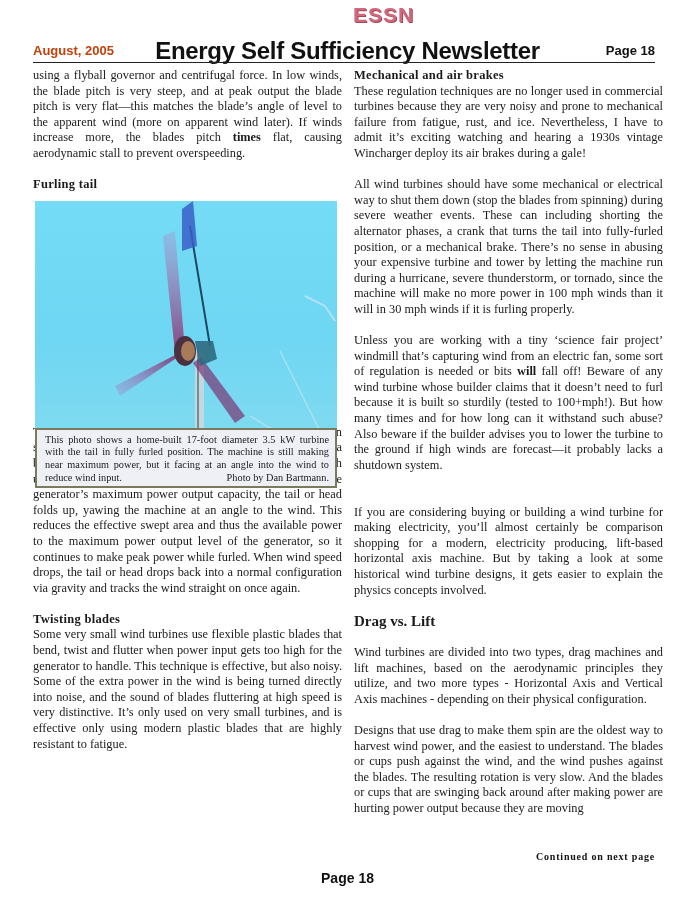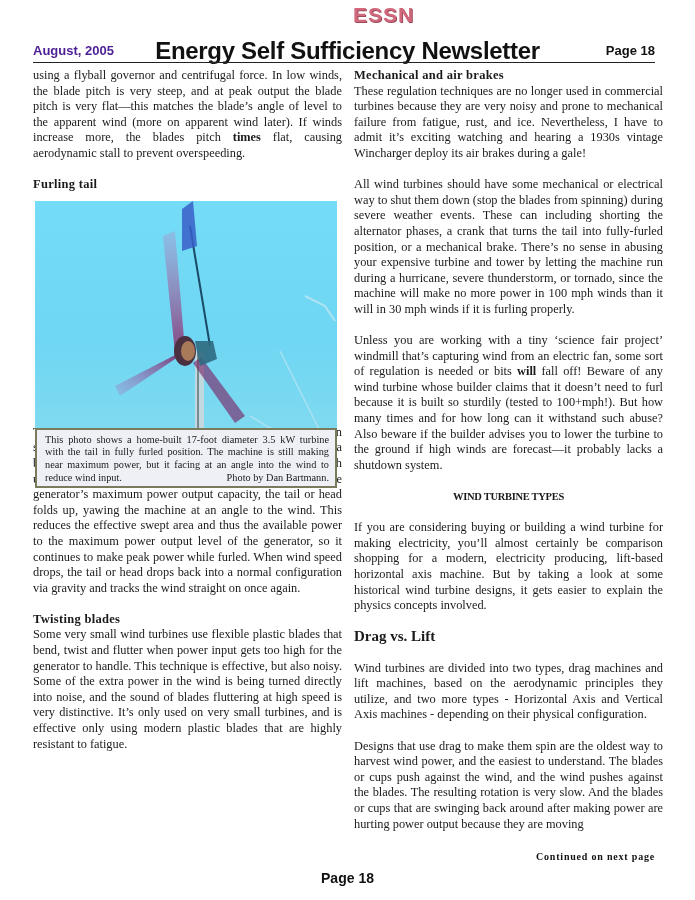--- a/index.html
+++ b/index.html
@@ -7,21 +7,21 @@
   .masthead { position: absolute; left: 0; top: 0; width: 695px; height: 50px; }
   .essn {
     position: absolute; left: 0; width: 695px; top: 3px; text-align: center;
     font-family: "Liberation Sans", sans-serif; font-weight: bold; font-size: 21px;
     color: #d2687c; letter-spacing: 1px;
     text-shadow: 1px 1px 0 #9c4a5a;
     padding-left: 36px;
   }
   .hdr-date {
     position: absolute; left: 33px; top: 43px;
-    font-family: "Liberation Sans", sans-serif; font-weight: bold; font-size: 13px; color: #4c1d95;
+    font-family: "Liberation Sans", sans-serif; font-weight: bold; font-size: 13px; color: #c2410c;
   }
   .hdr-title {
     position: absolute; left: 0; width: 695px; top: 37px; text-align: center;
     font-family: "Liberation Sans", sans-serif; font-weight: bold; font-size: 24px; color: #111;
     letter-spacing: -0.3px;
   }
   .hdr-page {
     position: absolute; right: 40px; top: 43px;
     font-family: "Liberation Sans", sans-serif; font-weight: bold; font-size: 13px; color: #111;
   }
@@ -120,21 +120,20 @@
 </div>
 
 <div class="col col-right">
   <h3>Mechanical and air brakes</h3>
   <p>These regulation techniques are no longer used in commercial turbines because they are very noisy and prone to mechanical failure from fatigue, rust, and ice. Nevertheless, I have to admit it’s exciting watching and hearing a 1930s vintage Wincharger deploy its air brakes during a gale!</p>
   <div class="gap"></div>
   <p>All wind turbines should have some mechanical or electrical way to shut them down (stop the blades from spinning) during severe weather events. These can including shorting the alternator phases, a crank that turns the tail into fully-furled position, or a mechanical brake. There’s no sense in abusing your expensive turbine and tower by letting the machine run during a hurricane, severe thunderstorm, or tornado, since the machine will make no more power in 100 mph winds than it will in 30 mph winds if it is furling properly.</p>
   <div class="gap"></div>
   <p><span>Unless you are working with a tiny ‘science fair project’ windmill that’s capturing wind from an electric fan, some sort of regulation is needed or bits </span><b>will</b><span> fall off!  Beware of any wind turbine whose builder claims that it doesn’t need to furl because it is built so sturdily (tested to 100+mph!). But how many times and for how long can it withstand such abuse? Also beware if the builder advises you to lower the turbine to the ground if high winds are forecast—it probably lacks a shutdown system.</span></p>
   <div class="gap"></div>
-  <p class="section-center">WIND TURBINE TYPES</p>
   <div class="gap"></div>
   <p>If you are considering buying or building a wind turbine for making electricity, you’ll almost certainly be comparison shopping for a modern, electricity producing, lift-based horizontal axis machine. But by taking a look at some historical wind turbine designs, it gets easier to explain the physics concepts involved.</p>
   <div class="gap"></div>
   <p class="small-bold">Drag vs. Lift</p>
   <div class="gap"></div>
   <p>Wind turbines are divided into two types, drag machines and lift machines,  based on the aerodynamic principles they utilize, and two more types  - Horizontal Axis and Vertical Axis machines - depending on their physical configuration.</p>
   <div class="gap"></div>
   <p>Designs that use drag to make them spin are the oldest way to harvest wind power, and the easiest to understand. The blades or cups push  against the wind, and the wind pushes against the blades. The resulting rotation is very slow. And the blades or cups that are swinging back around after making power are hurting power output because they are moving</p>
 </div>
 

